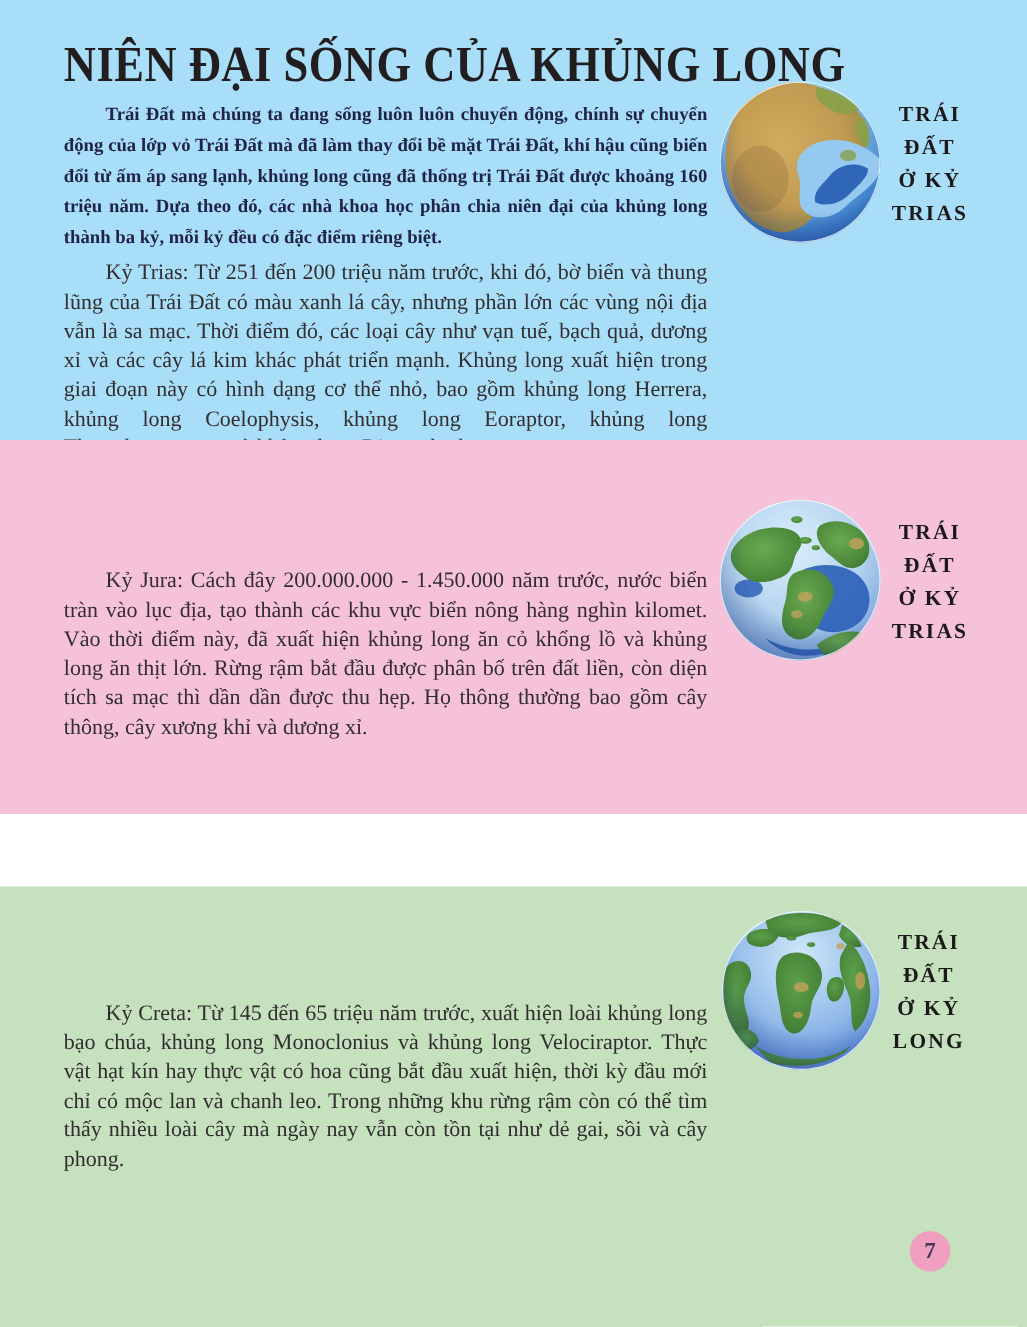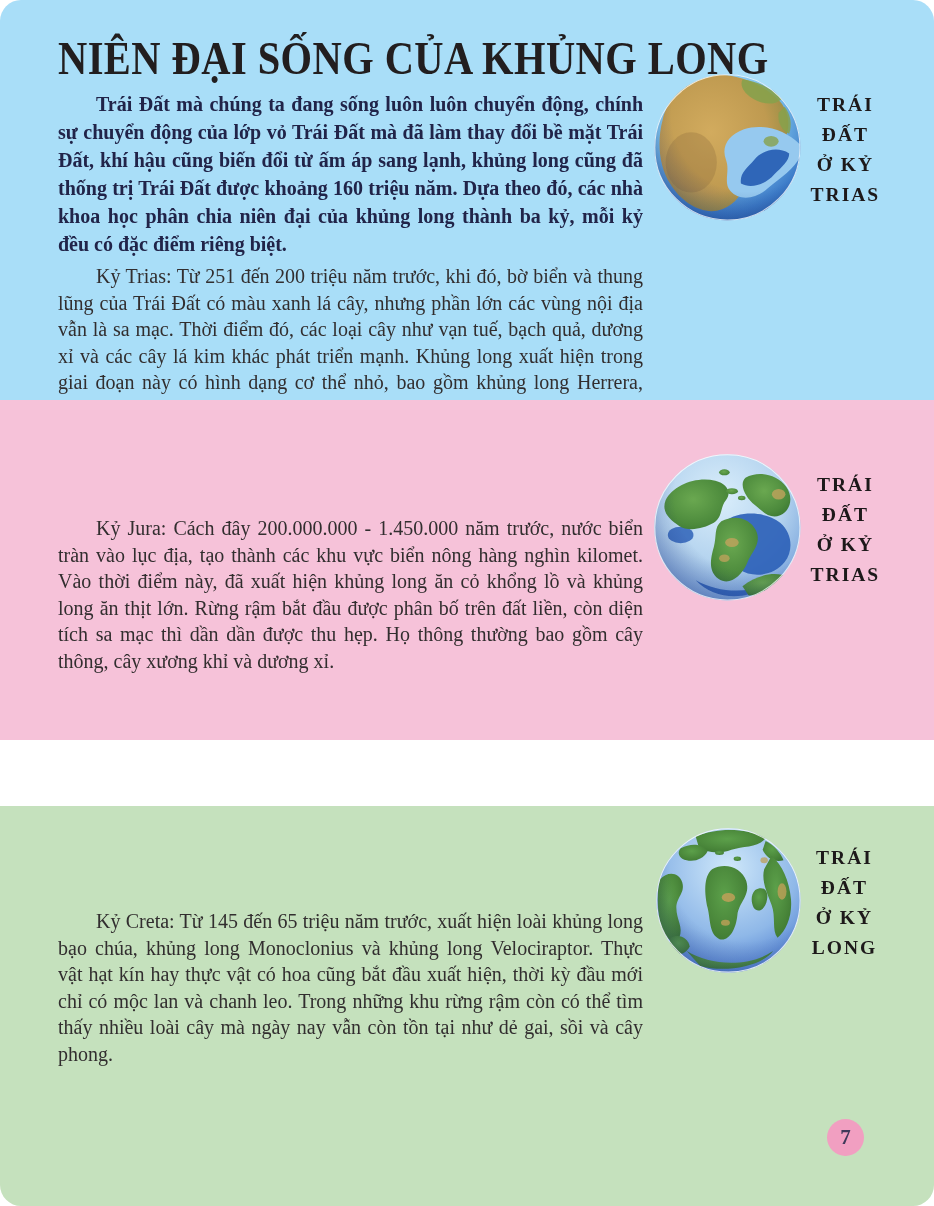--- a/index.html
+++ b/index.html
@@ -1,36 +1,35 @@
 <!DOCTYPE html>
 <html style="--trias-bg: #a9def8; --jura-bg: #f6c2d9; --creta-bg: #c5e1bd; --badge-bg: #f19fc1; --title-color: #221e1f; --intro-color: #212449; --body-color: #322e2f; --caption-color: #1d191a;"><head>
 <meta charset="utf-8">
 <style>
   html,body { margin:0; padding:0; background:#ffffff; }
   .page {
     position:relative; width:934px; height:1206px; overflow:hidden;
     font-family:"Liberation Serif","DejaVu Serif",serif;
-    border-radius:21px;
   }
   .band { position:absolute; left:0; width:934px; }
   .band-trias { top:0; height:400px; background:var(--trias-bg,#a9def8); }
   .band-jura  { top:400px; height:340px; background:var(--jura-bg,#f6c2d9); }
   .band-creta { top:806px; height:460px; background:var(--creta-bg,#c5e1bd); }
 
   .page-title {
     position:absolute; left:58px; top:32px; margin:0;
     font-size:46px; font-weight:bold; letter-spacing:0.5px; white-space:nowrap;
     color:var(--title-color,#221e1f);
     transform:scaleX(0.88); transform-origin:left top;
   }
 
   .text-col { position:absolute; left:58px; width:585px; text-align:justify; }
   .text-col p { margin:0; text-indent:38px; }
   .intro-para {
-    font-weight:bold; font-size:20px; line-height:28px;
+    font-weight:bold; font-size:17px; line-height:28px;
     color:var(--intro-color,#212449);
   }
   .body-para {
     font-size:20px; line-height:26.5px;
     color:var(--body-color,#322e2f);
   }
   .trias-text { top:90px; }
   .trias-text .body-para { margin-top:5px; }
   .jura-text  { top:115px; }
   .creta-text { top:102px; }

